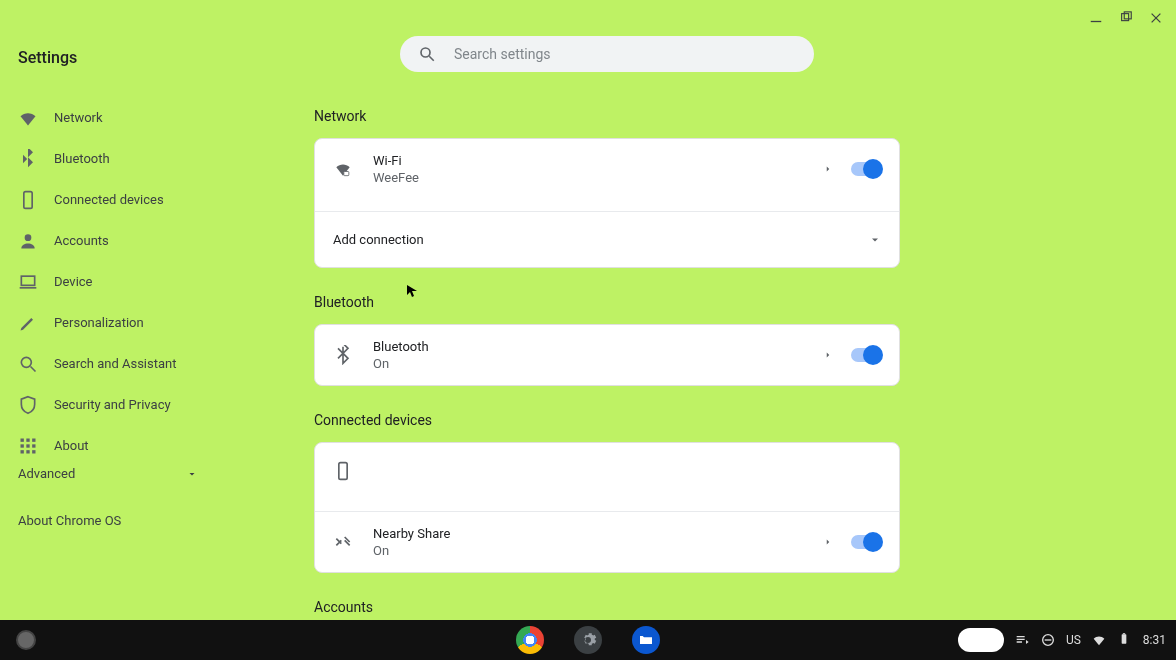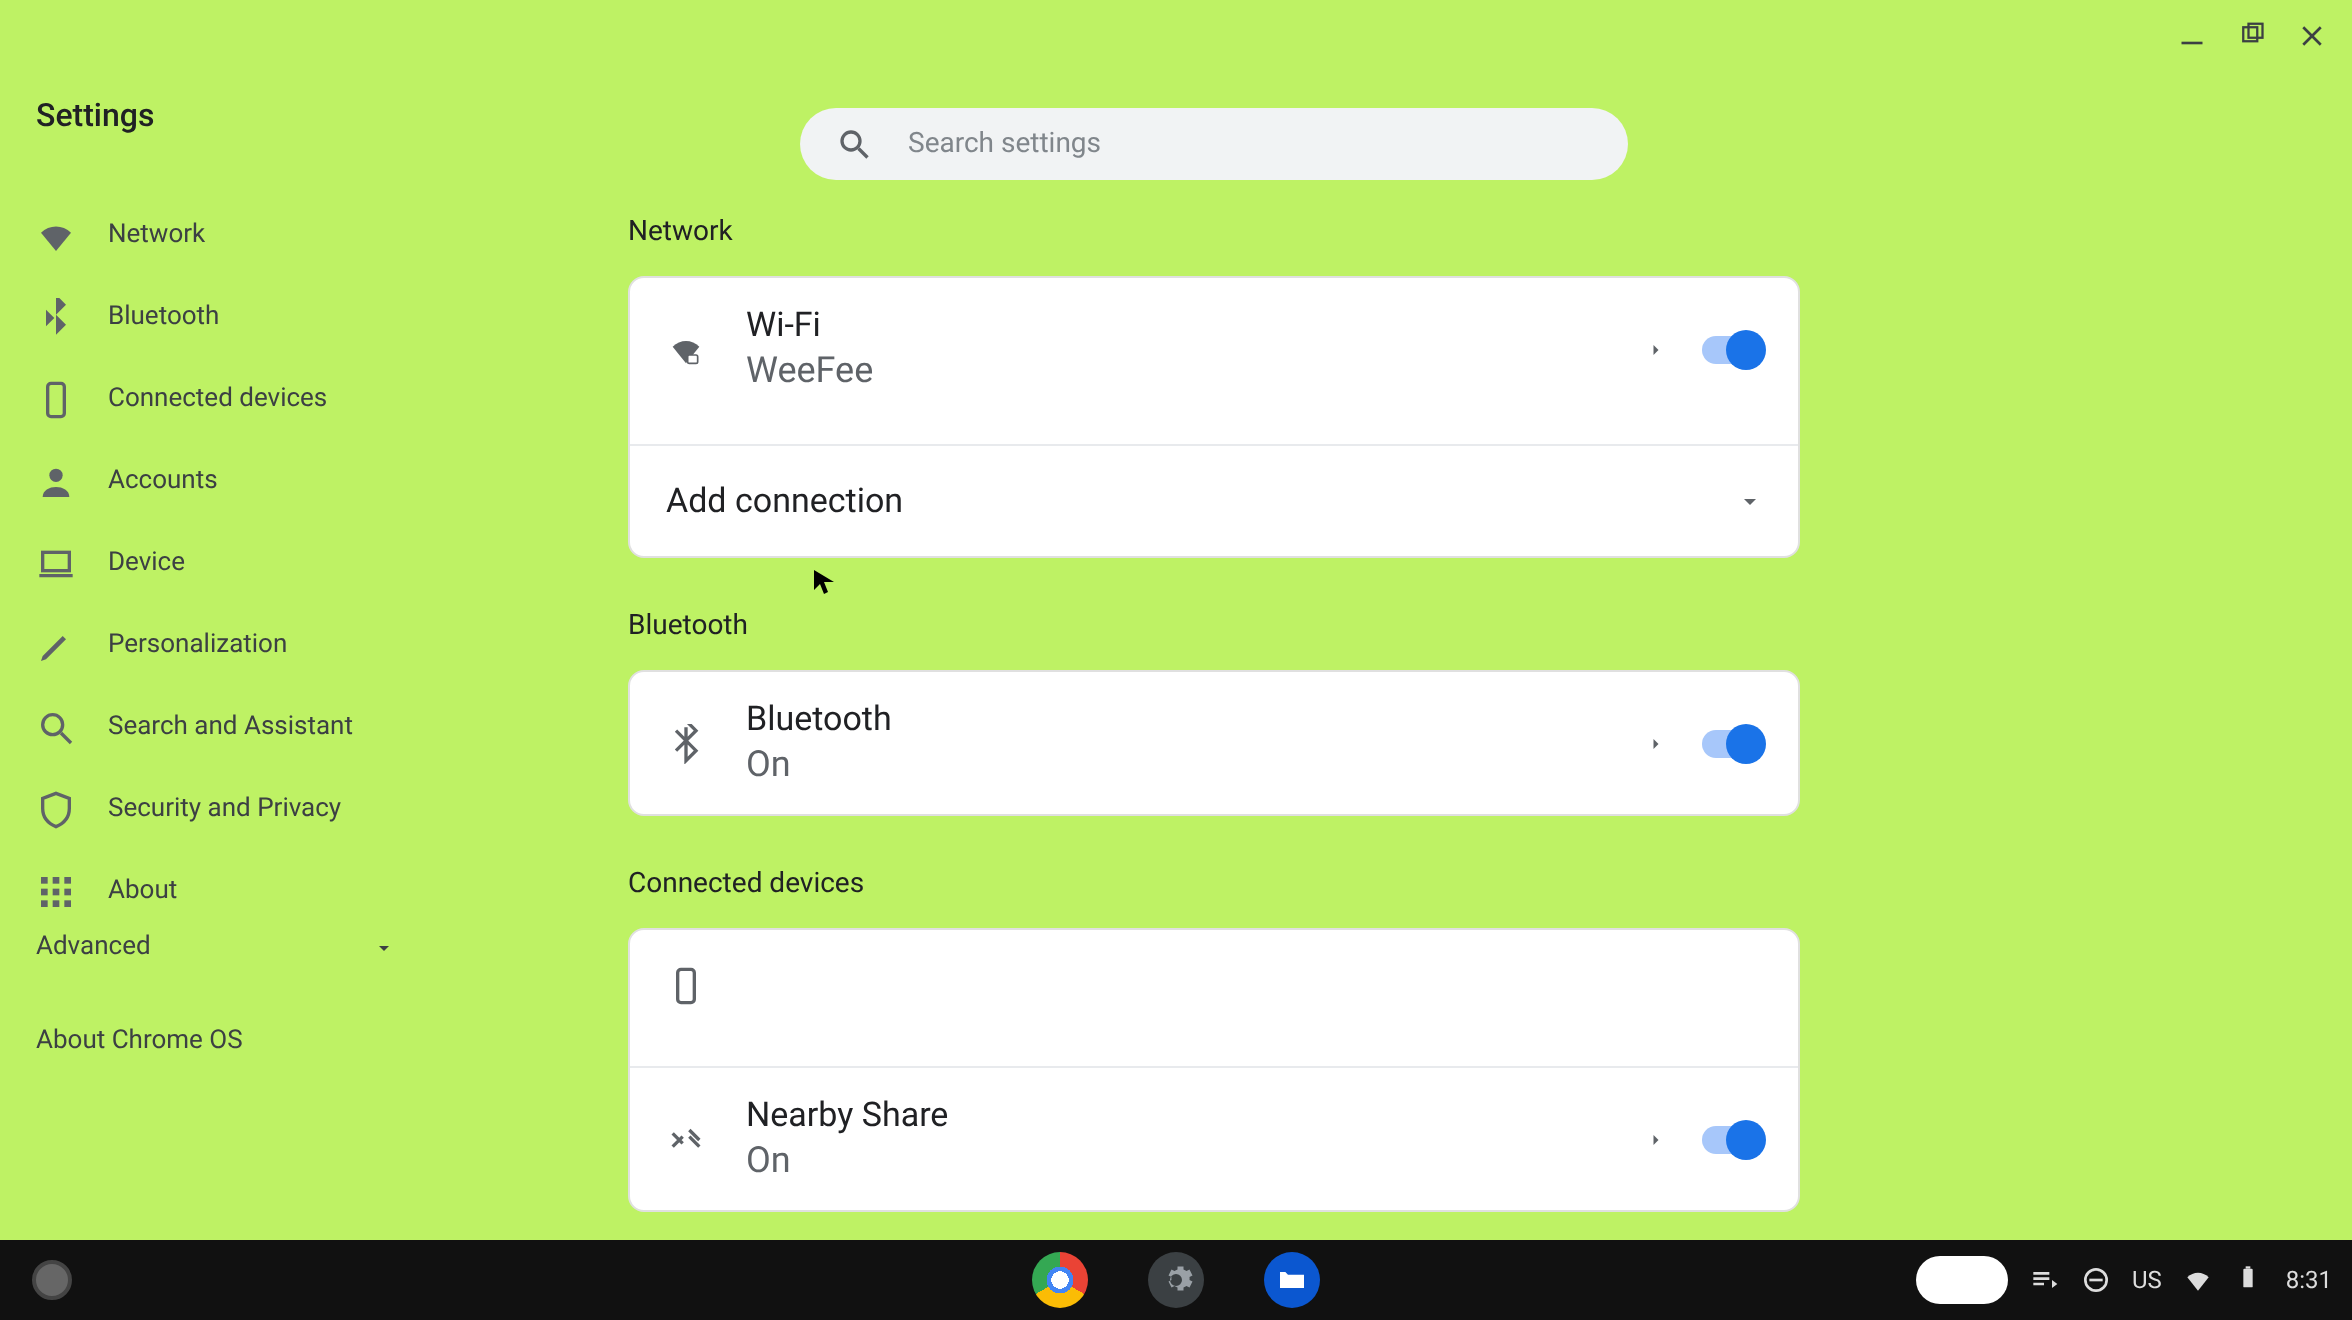--- a/index.html
+++ b/index.html
@@ -7,33 +7,33 @@
 .window { position: relative; width: 1176px; height: 660px; background: #bef264; }
 .winctrls { position: absolute; top: 10px; right: 12px; display: flex; gap: 14px; }
 .winctrl { width: 16px; height: 16px; display: flex; align-items: center; justify-content: center; color: #3c4043; cursor: default; }
 .sidebar { position: absolute; left: 18px; top: 48px; width: 220px; }
 .sidebar-title { font-size: 16px; font-weight: 500; color: #202124; margin-bottom: 30px; }
 .nav-item { display: flex; align-items: center; height: 41px; cursor: pointer; color: #5f6368; font-size: 13px; gap: 16px; }
 .nav-item .nav-icon { width: 20px; height: 20px; color: #5f6368; }
 .nav-item span.label { color: #3c4043; }
 .adv-row { display: flex; align-items: center; justify-content: space-between; width: 180px; color: #3c4043; font-size: 13px; cursor: pointer; }
 .about { margin-top: 32px; color: #3c4043; font-size: 13px; cursor: pointer; }
-.search-wrap { position: absolute; left: 400px; top: 54px; width: 414px; height: 36px; background: #f1f3f4; border-radius: 18px; display: flex; align-items: center; padding: 0 18px; gap: 18px; }
+.search-wrap { position: absolute; left: 400px; top: 36px; width: 414px; height: 36px; background: #f1f3f4; border-radius: 18px; display: flex; align-items: center; padding: 0 18px; gap: 18px; }
 .search-wrap .icon { width: 18px; height: 18px; color: #5f6368; }
 .search-input { border: none; background: transparent; outline: none; font-size: 14px; color: #3c4043; flex: 1; }
 .search-input::placeholder { color: #80868b; }
 .content { position: absolute; left: 314px; top: 108px; width: 586px; }
 .section-h { font-size: 14px; color: #202124; margin-bottom: 14px; }
 .card { border: 1px solid #e0e0e0; border-radius: 8px; background: #fff; margin-bottom: 26px; }
 .row { display: flex; align-items: center; padding: 14px 18px; min-height: 56px; }
 .row + .row { border-top: 1px solid #e8eaed; margin-top: 12px; }
 .row-icon { width: 20px; height: 20px; color: #5f6368; margin-right: 20px; flex-shrink: 0; }
 .row-main { flex: 1; }
-.row-title { font-size: 17px; color: #202124; }
-.row-sub { font-size: 18px; color: #5f6368; margin-top: 2px; }
+.row-title { font-size: 13px; color: #202124; }
+.row-sub { font-size: 13px; color: #5f6368; margin-top: 2px; }
 .chev { color: #5f6368; margin-left: 8px; }
 .toggle { width: 30px; height: 14px; border-radius: 8px; position: relative; margin-left: 18px; cursor: pointer; }
 .toggle.on { background: #a7c7fa; }
 .toggle.on::after { content:""; position:absolute; right:-2px; top:-3px; width:20px; height:20px; border-radius:50%; background:#1a73e8; }
 .link { color: #1a73e8; cursor: pointer; }
 .avatar { width: 28px; height: 28px; border-radius: 50%; background: #00a36c; color: #fff; display: flex; align-items: flex-start; justify-content: center; font-size: 13px; padding-top: 4px; margin-right: 16px; overflow: hidden; }
 .shelf { position: absolute; left: 0; bottom: 0; width: 100%; height: 40px; background: #111; display: flex; align-items: center; color: #ddd; font-size: 12px; }
 .launcher-dot { position: absolute; left: 16px; top: 10px; width: 20px; height: 20px; border-radius: 50%; background: #666; border: 2px solid #444; cursor: pointer; }
 .shelf-center { position: absolute; left: 50%; transform: translateX(-50%); display: flex; gap: 30px; }
 .app-ic { width: 28px; height: 28px; border-radius: 50%; display: flex; align-items: center; justify-content: center; cursor: pointer; }

